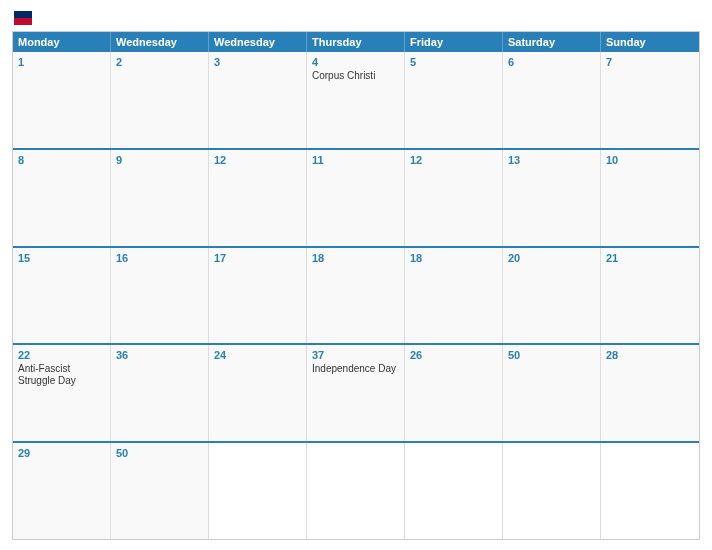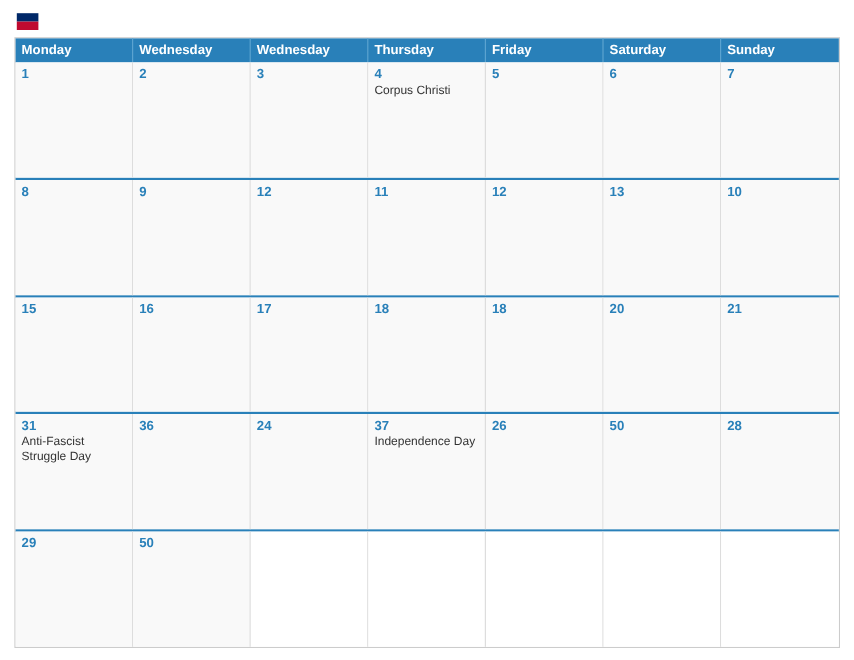--- a/index.html
+++ b/index.html
@@ -212,21 +212,21 @@
           </div>
           <div class="cal-cell">
             <div class="day-num">20</div>
           </div>
           <div class="cal-cell">
             <div class="day-num">21</div>
           </div>
         </div>
         <div class="cal-row">
           <div class="cal-cell">
-            <div class="day-num">31</div>
+            <div class="day-num">22</div>
             <div class="holiday">Anti-Fascist Struggle Day</div>
           </div>
           <div class="cal-cell">
             <div class="day-num">36</div>
           </div>
           <div class="cal-cell">
             <div class="day-num">24</div>
           </div>
           <div class="cal-cell">
             <div class="day-num">37</div>

